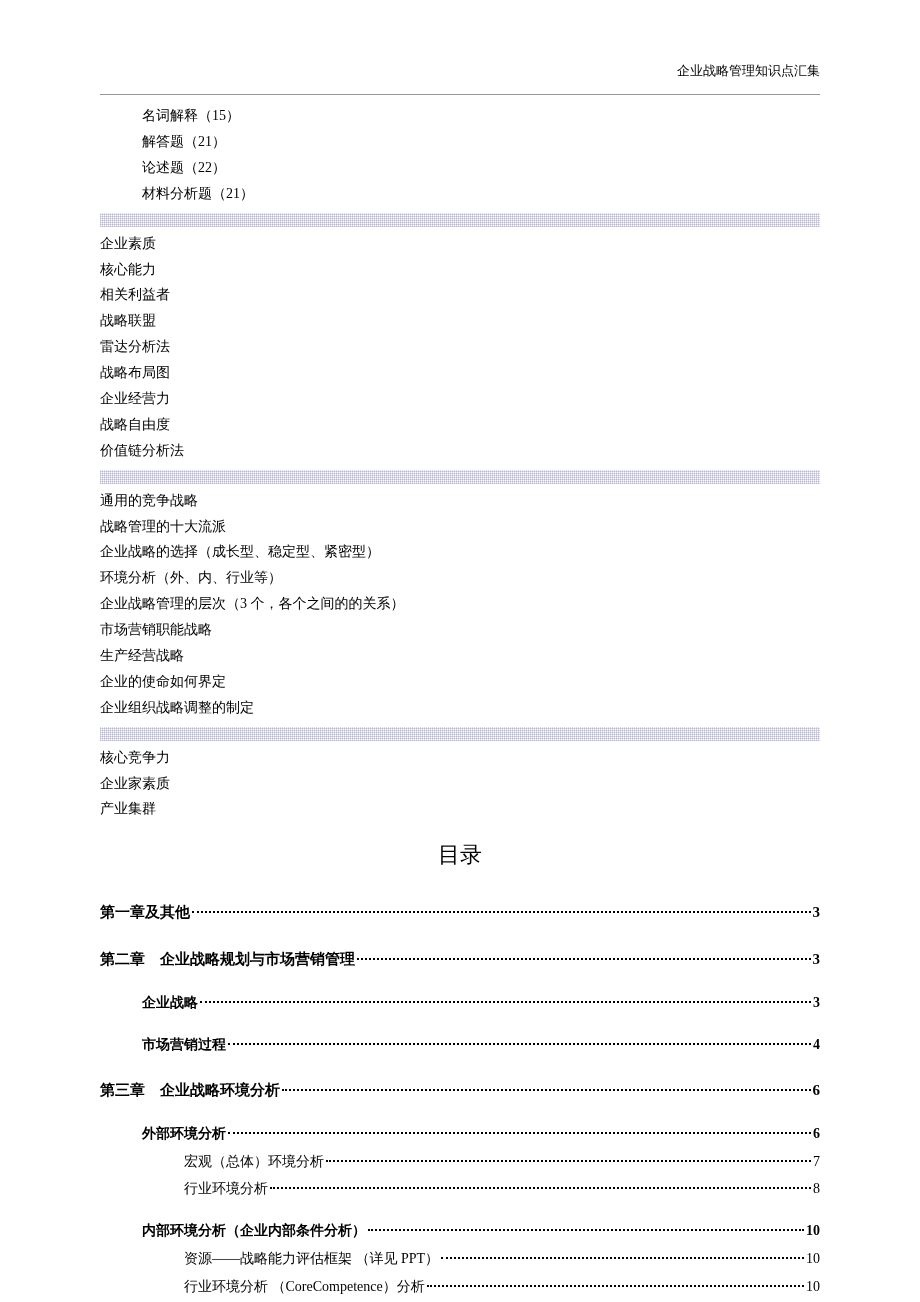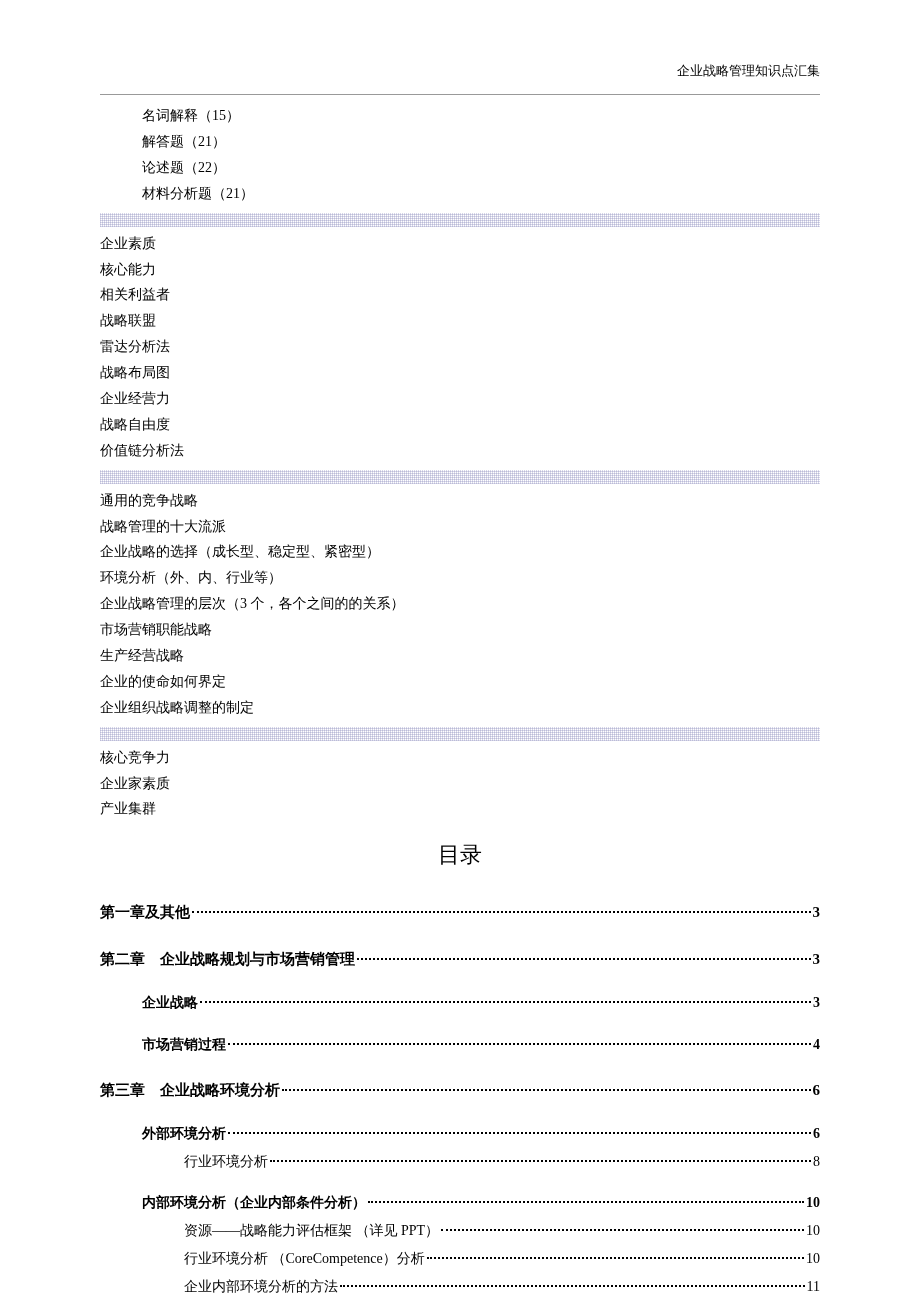--- a/index.html
+++ b/index.html
@@ -137,20 +137,25 @@
     <span class="label">第三章　企业战略环境分析</span>
     <span class="dots"></span>
     <span class="pg">6</span>
   </div>
   <div class="toc-row toc-h2">
     <span class="label">外部环境分析</span>
     <span class="dots"></span>
     <span class="pg">6</span>
   </div>
   <div class="toc-row toc-h3">
+    <span class="label">宏观（总体）环境分析</span>
+    <span class="dots"></span>
+    <span class="pg">7</span>
+  </div>
+  <div class="toc-row toc-h3">
     <span class="label">行业环境分析</span>
     <span class="dots"></span>
     <span class="pg">8</span>
   </div>
   <div class="toc-row toc-h2">
     <span class="label">内部环境分析（企业内部条件分析）</span>
     <span class="dots"></span>
     <span class="pg">10</span>
   </div>
   <div class="toc-row toc-h3">

